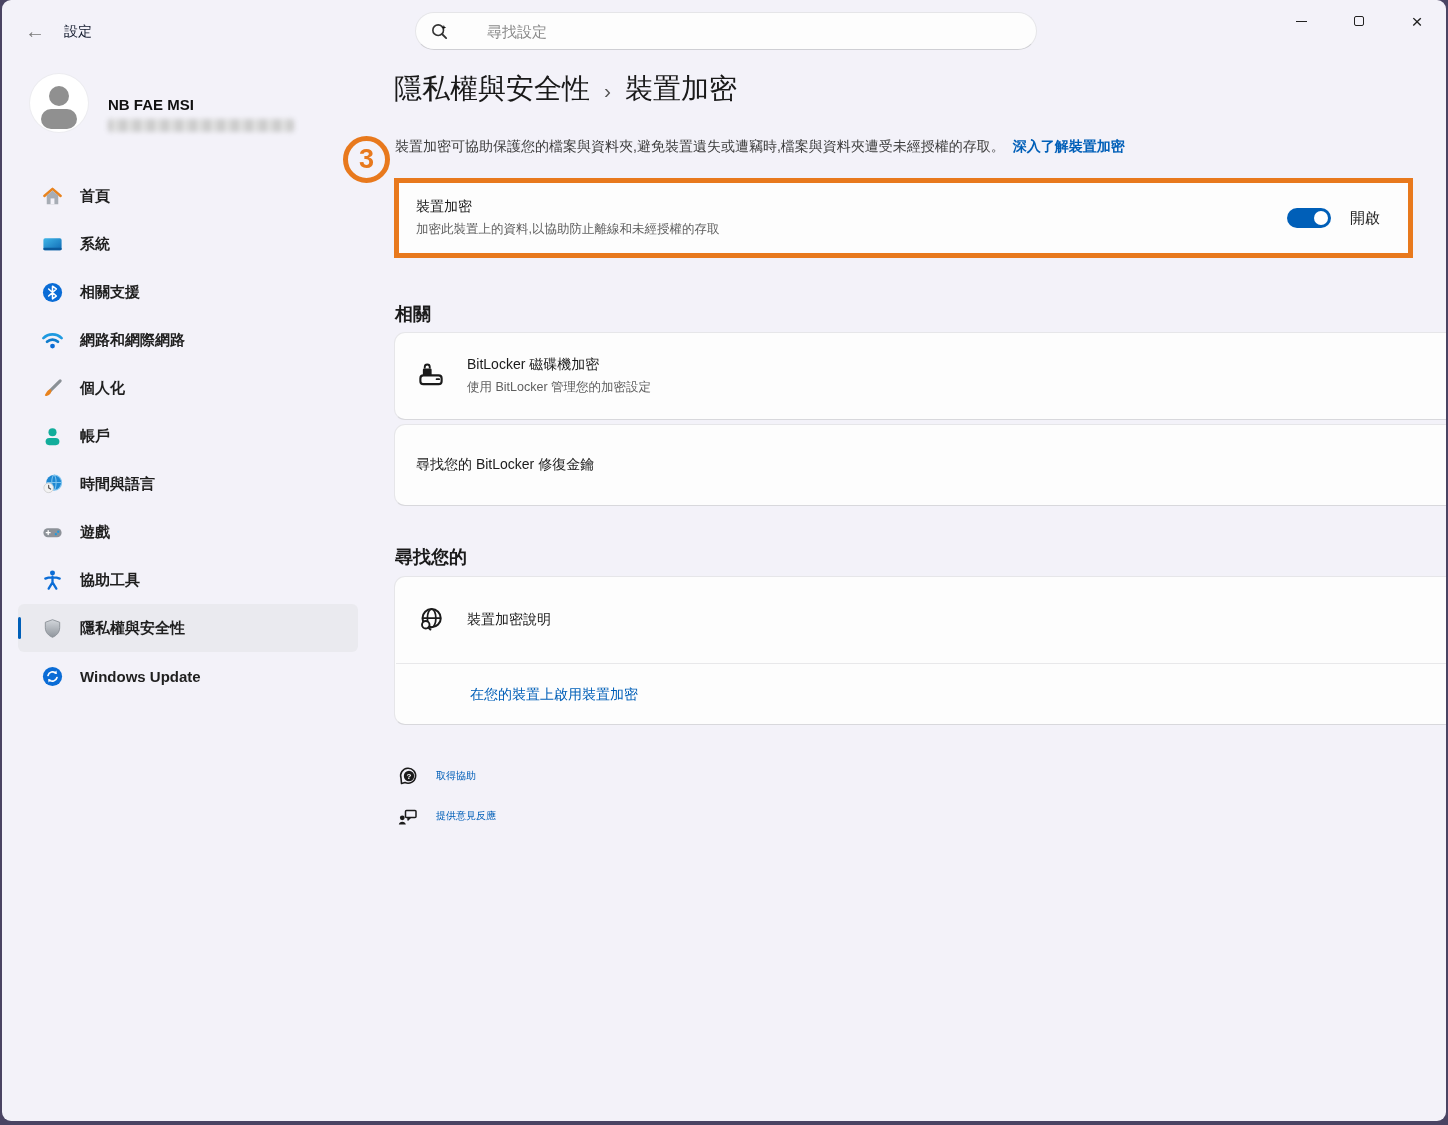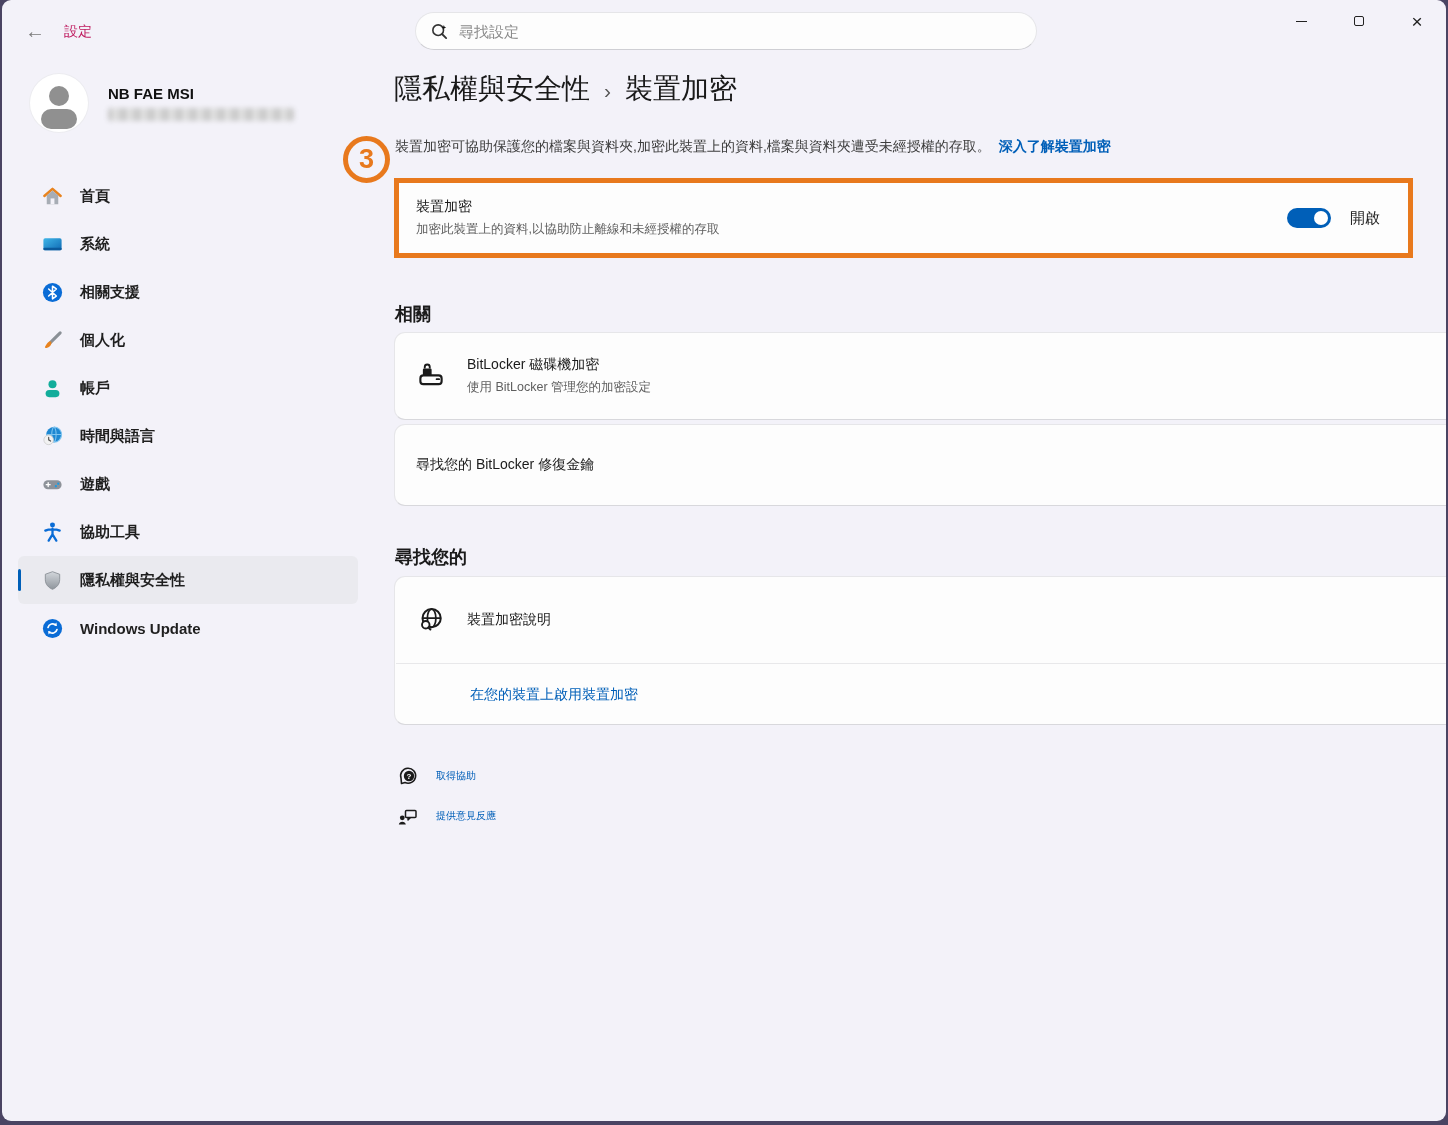--- a/index.html
+++ b/index.html
@@ -4,34 +4,34 @@
 <style>
   * { margin:0; padding:0; box-sizing:border-box; }
   html,body { width:1448px; height:1125px; }
   body { background:#4a4463; position:relative; font-family:"Liberation Sans", sans-serif; color:#1b1b1b; overflow:hidden; }
 
   .window { position:absolute; left:2px; top:0; right:2px; bottom:4px; background:#f3f2f9; border-radius:9px; overflow:hidden; }
 
   
   .titlebar { position:absolute; left:0; top:0; right:0; height:60px; }
   .back-btn { position:absolute; left:18px; top:18px; width:30px; height:26px; display:flex; align-items:center; justify-content:center; color:#7a7a7a; font-size:20px; border-radius:4px; cursor:default; }
-  .app-title { position:absolute; left:62px; top:23px; font-size:14px; color:#be185d; }
-  .search-pill { position:absolute; left:413px; top:12px; width:622px; height:38px; background:#fdfdfd; border:1px solid #e5e5e8; border-bottom-color:#cfcfd4; border-radius:19px; display:flex; align-items:center; padding:12px 14px; }
+  .app-title { position:absolute; left:62px; top:23px; font-size:14px; color:#0f172a; }
+  .search-pill { position:absolute; left:413px; top:12px; width:622px; height:38px; background:#fdfdfd; border:1px solid #e5e5e8; border-bottom-color:#cfcfd4; border-radius:19px; display:flex; align-items:center; padding:12px 14px;gap:28px; }
   .search-pill svg { flex:0 0 auto; margin-right:10px; }
   .search-pill input { border:none; outline:none; background:transparent; font-size:15px; width:100%; font-family:"Liberation Sans", sans-serif; color:#1b1b1b; }
   .search-pill input::placeholder { color:#8a8a8a; }
   .win-controls { position:absolute; right:0; top:0; height:44px; display:flex; }
   .win-btn { width:58px; height:42px; display:flex; align-items:center; justify-content:center; color:#222; }
   .glyph-min { width:11px; height:1px; background:#222; display:block; }
   .glyph-max { width:10px; height:10px; border:1px solid #222; border-radius:2px; display:block; }
   .glyph-close { font-size:19px; line-height:1; color:#222; }
 
   
   .sidebar { position:absolute; left:0; top:60px; width:372px; bottom:0; }
-  .profile { position:absolute; left:28px; top:14px; display:flex; align-items:center; }
+  .profile { position:absolute; left:28px; top:14px; display:flex; align-items:flex-end; }
   .avatar { width:58px; height:58px; border-radius:50%; background:#ffffff; position:relative; overflow:hidden; box-shadow:0 0 0 1px #ececf0; }
   .avatar .head { position:absolute; left:19px; top:12px; width:20px; height:20px; border-radius:50%; background:#909090; }
   .avatar .shoulders { position:absolute; left:11px; top:35px; width:36px; height:20px; border-radius:10px; background:#909090; }
   .profile-text { margin-left:20px; }
   .profile-name { font-size:15px; font-weight:bold; color:#111; }
   .profile-email-blur { margin-top:6px; width:186px; height:13px; border-radius:3px; filter:blur(2.5px); background:repeating-linear-gradient(90deg,#c9c9c9 0 5px,#e6e6e6 5px 9px,#d2d2d2 9px 14px); }
 
   .nav { position:absolute; left:16px; top:112px; width:340px; }
   .nav-item { position:relative; height:48px; display:flex; align-items:center; padding-left:22px; border-radius:6px; cursor:default;font-weight:bold; }
   .nav-item.selected { background:#eaeaef; }
@@ -151,20 +151,30 @@
       <div class="nav-item">
         <span class="nav-icon">
           <svg width="23" height="23" viewBox="0 0 24 24">
               <circle cx="12" cy="12" r="10" fill="#0a6cd6"></circle>
               <path d="M8 8.3 L16 15.7 L12 18.6 V5.4 L16 8.3 L8 15.7" fill="none" stroke="#fff" stroke-width="1.6" stroke-linecap="round" stroke-linejoin="round"></path>
             </svg>
         </span>
         <span class="nav-label">相關支援</span>
       </div>
 
+      <div class="nav-item">
+        <span class="nav-icon">
+          <svg width="23" height="23" viewBox="0 0 24 24">
+              <path d="M2.5 9.5 a13.5 13.5 0 0 1 19 0" fill="none" stroke="#1e9ae0" stroke-width="2.8" stroke-linecap="round"></path>
+              <path d="M6.3 13.3 a8.2 8.2 0 0 1 11.4 0" fill="none" stroke="#0f7ccc" stroke-width="2.8" stroke-linecap="round"></path>
+              <circle cx="12" cy="17.8" r="2.5" fill="#0a6cd6"></circle>
+            </svg>
+        </span>
+        <span class="nav-label">網路和網際網路</span>
+      </div>
 
       <div class="nav-item">
         <span class="nav-icon">
           <svg width="23" height="23" viewBox="0 0 24 24">
               <line x1="20" y1="4" x2="10" y2="14" stroke="#8a9096" stroke-width="3.2" stroke-linecap="round"></line>
               <path d="M10.5 13 C11.5 15 10.5 18 6.5 19.5 C4.5 20.2 3.5 19.5 4.5 18 C6 16 6.5 14 8.5 13 Z" fill="#e8831e"></path>
             </svg>
         </span>
         <span class="nav-label">個人化</span>
       </div>
@@ -246,21 +256,21 @@
 
   <div class="main">
 
     <div class="breadcrumb">
       <span>隱私權與安全性</span>
       <span class="sep">›</span>
       <span>裝置加密</span>
     </div>
 
     <div class="desc-row">
-      <span>裝置加密可協助保護您的檔案與資料夾,加密此裝置上的資料,檔案與資料夾遭受未經授權的存取。</span><a href="#" class="learn-link">深入了解裝置加密</a>
+      <span>裝置加密可協助保護您的檔案與資料夾,避免裝置遺失或遭竊時,檔案與資料夾遭受未經授權的存取。</span><a href="#" class="learn-link">深入了解裝置加密</a>
     </div>
 
     <div class="annotation-circle">3</div>
 
     <div class="highlight-box">
       <div class="highlight-inner">
         <div class="he-text">
           <div class="he-title">裝置加密</div>
           <div class="he-sub">加密此裝置上的資料,以協助防止離線和未經授權的存取</div>
         </div>

